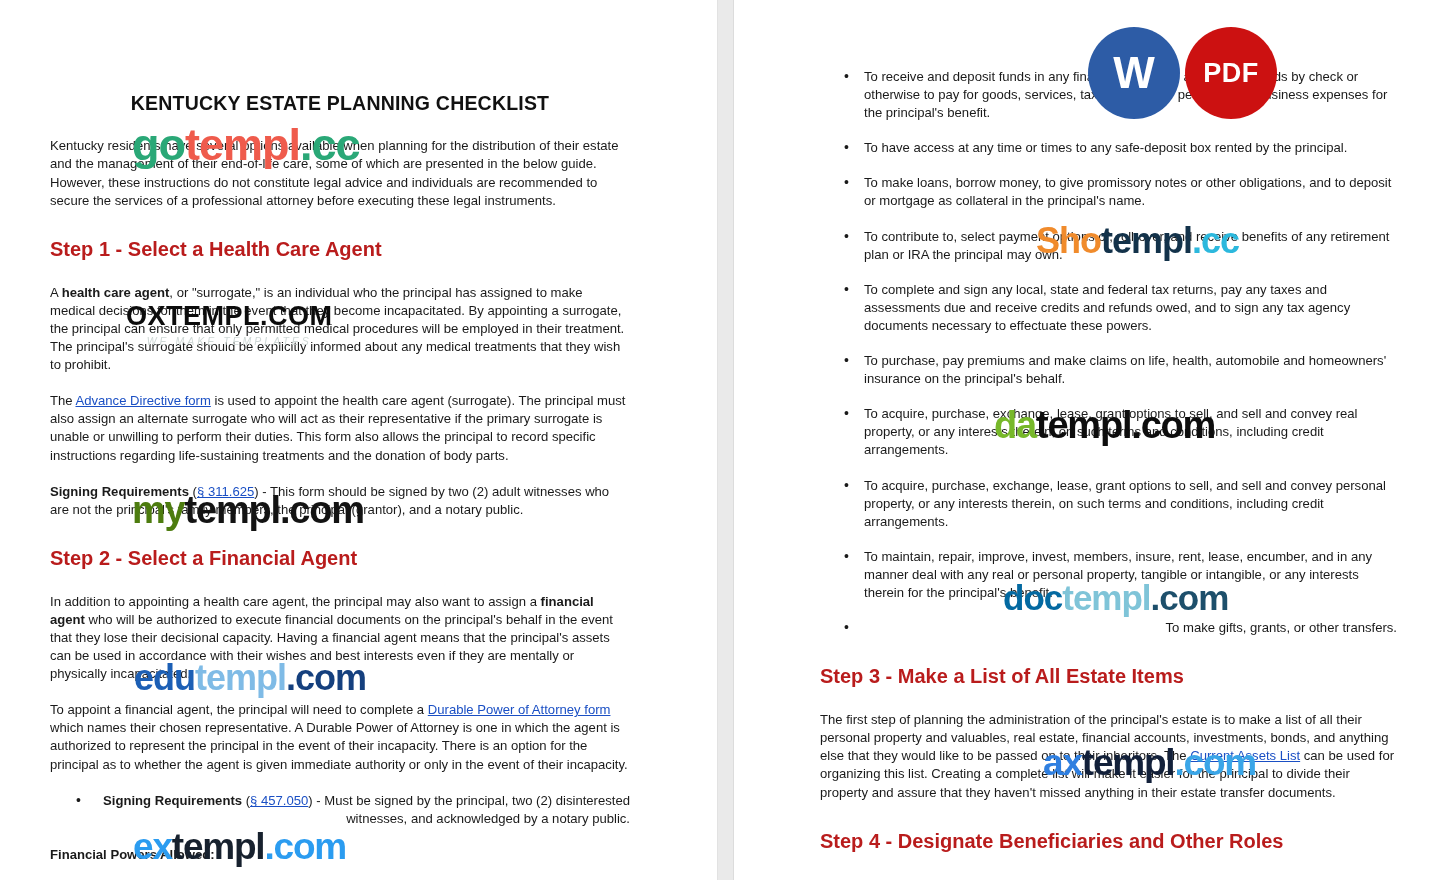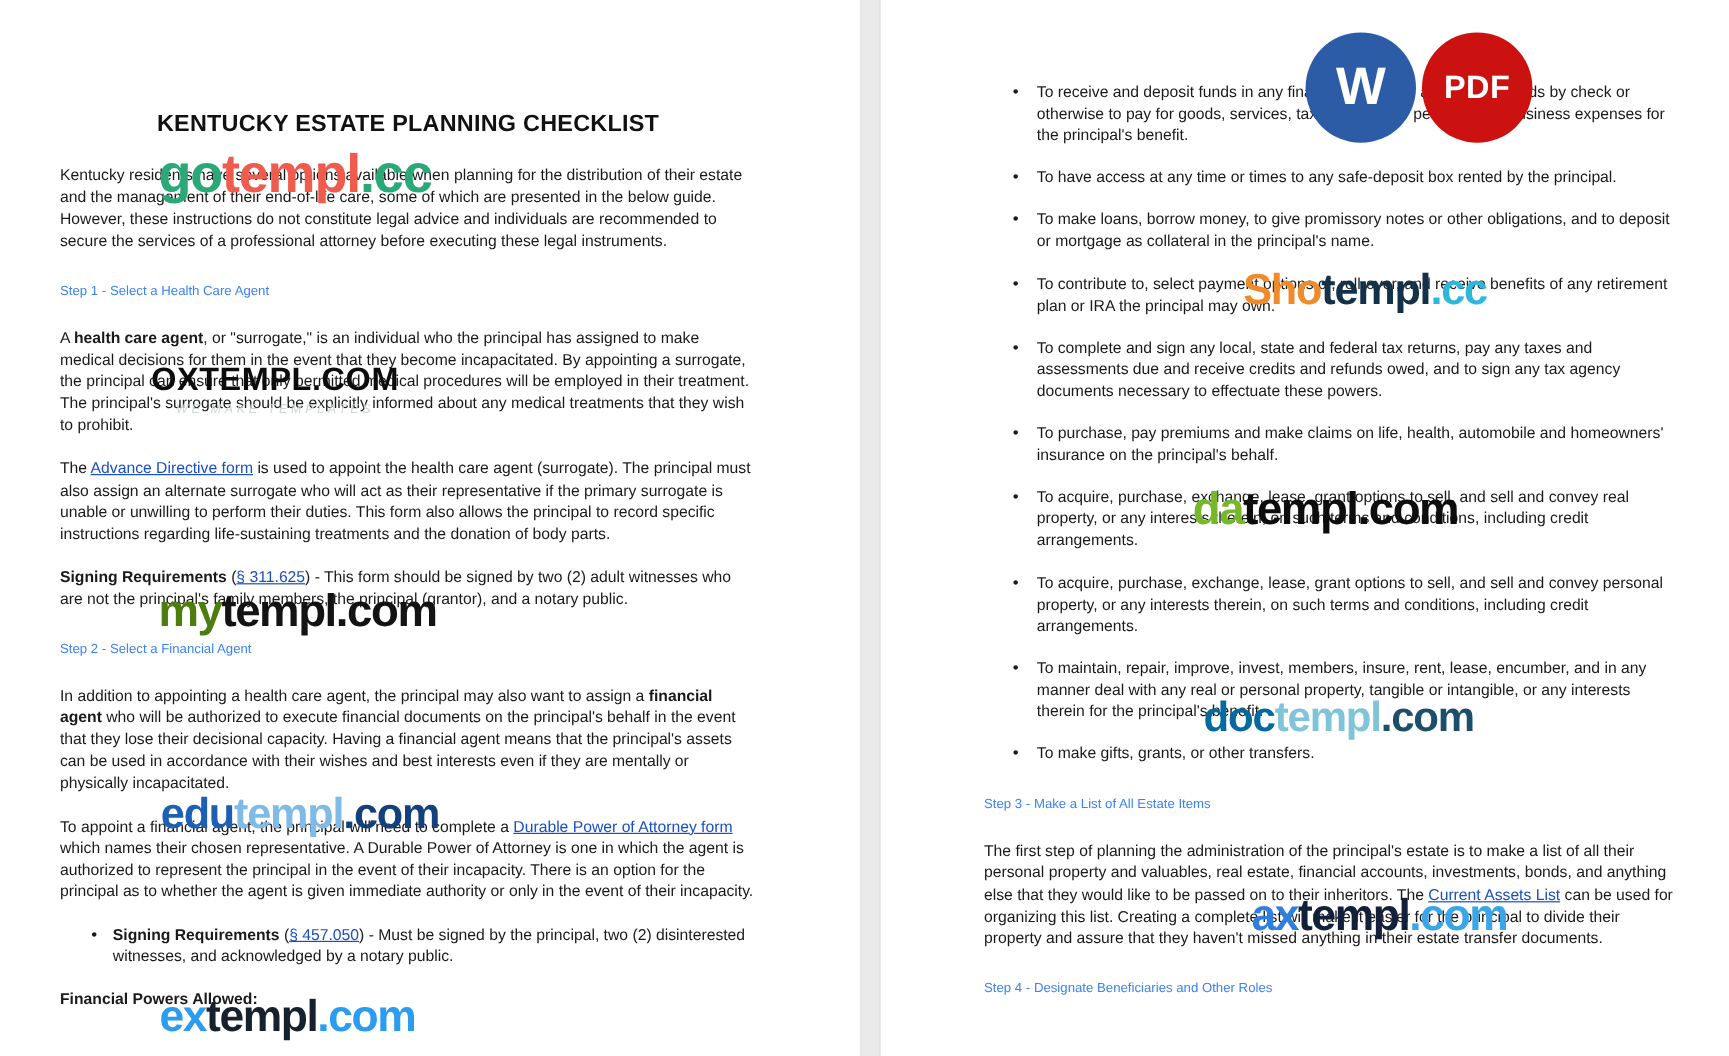--- a/index.html
+++ b/index.html
@@ -71,23 +71,23 @@
   p.para {
     font-size: 13.1px;
     line-height: 18.1px;
     color: #1a1a1a;
     margin: 0;
   }
   .gap-intro { height: 22px; }
   .gap-p     { height: 18px; }
 
   h2.step {
-    font-size: 11px;
-    font-weight: normal;
-    color: #3b82f6;
+    font-size: 20px;
+    font-weight: bold;
+    color: #b91c1c;
     margin: 0;
     line-height: 1.2;
   }
   .gap-h-before { height: 27px; }
   .gap-h-after  { height: 23px; }
 
   b, .b { font-weight: bold; }
 
   a.doclink {
     color: #1a4fc4;
@@ -104,21 +104,21 @@
     padding: 0;
   }
   ul.bullets > li {
     position: relative;
     padding-left: 44px;
     font-size: 13.1px;
     line-height: 18.1px;
     color: #1a1a1a;
     margin-bottom: 17px;
   }
-  ul.bullets > li:last-child { margin-bottom: 0; }
+  ul.bullets > li:last-child { margin-bottom: 0; text-align: right; }
   ul.bullets > li::before {
     content: "\2022";
     position: absolute;
     left: 26px;
     top: -1px;
     font-size: 14px;
     color: #1a1a1a;
   }
 
   

